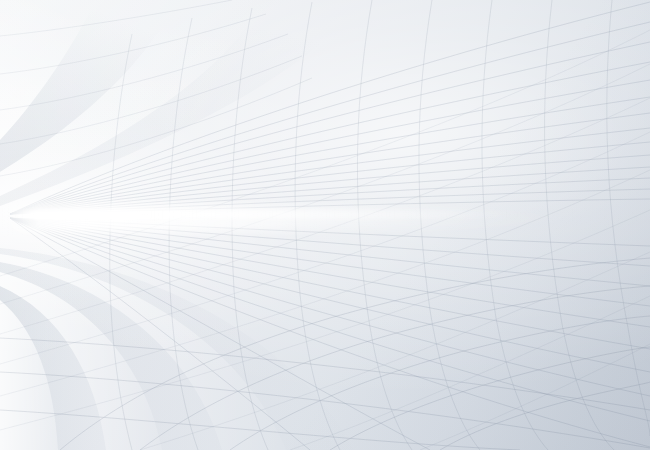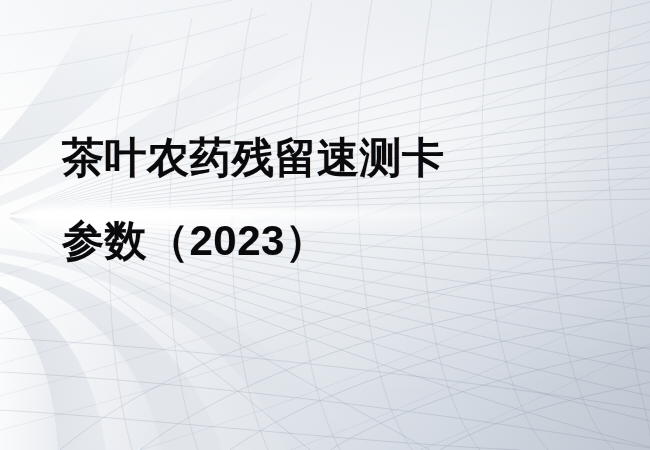--- a/index.html
+++ b/index.html
@@ -243,18 +243,14 @@
       <path d="M0,110 C76,100 186,72 288,34"></path>
       <path d="M0,144 C80,132 194,100 302,56"></path>
       <path d="M0,176 C84,162 200,126 312,78"></path>
     </g>
   </svg>
 
   <div class="layer bg-sweep"></div>
   <div class="layer bg-sweep-core"></div>
   <div class="layer bg-vignette"></div>
 
-  <div class="title-block">
-    <span class="title-line l1">茶叶农药残留速测卡</span>
-    <span class="title-line l2">参数（2023）</span>
-  </div>
 
 </div>
 
 </body></html>

